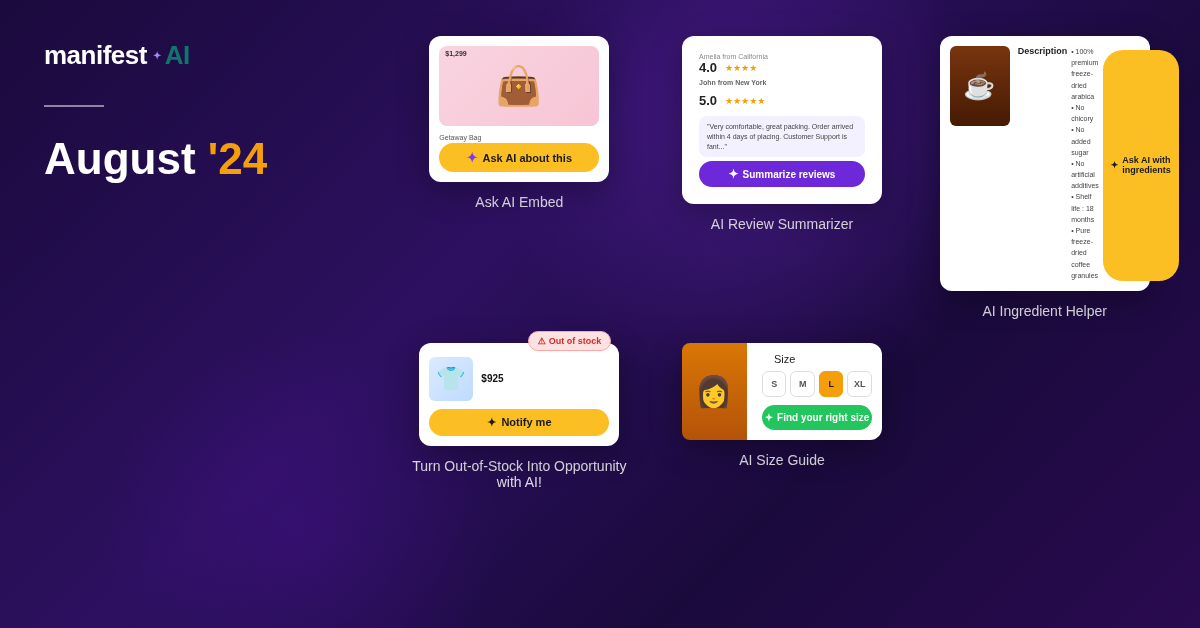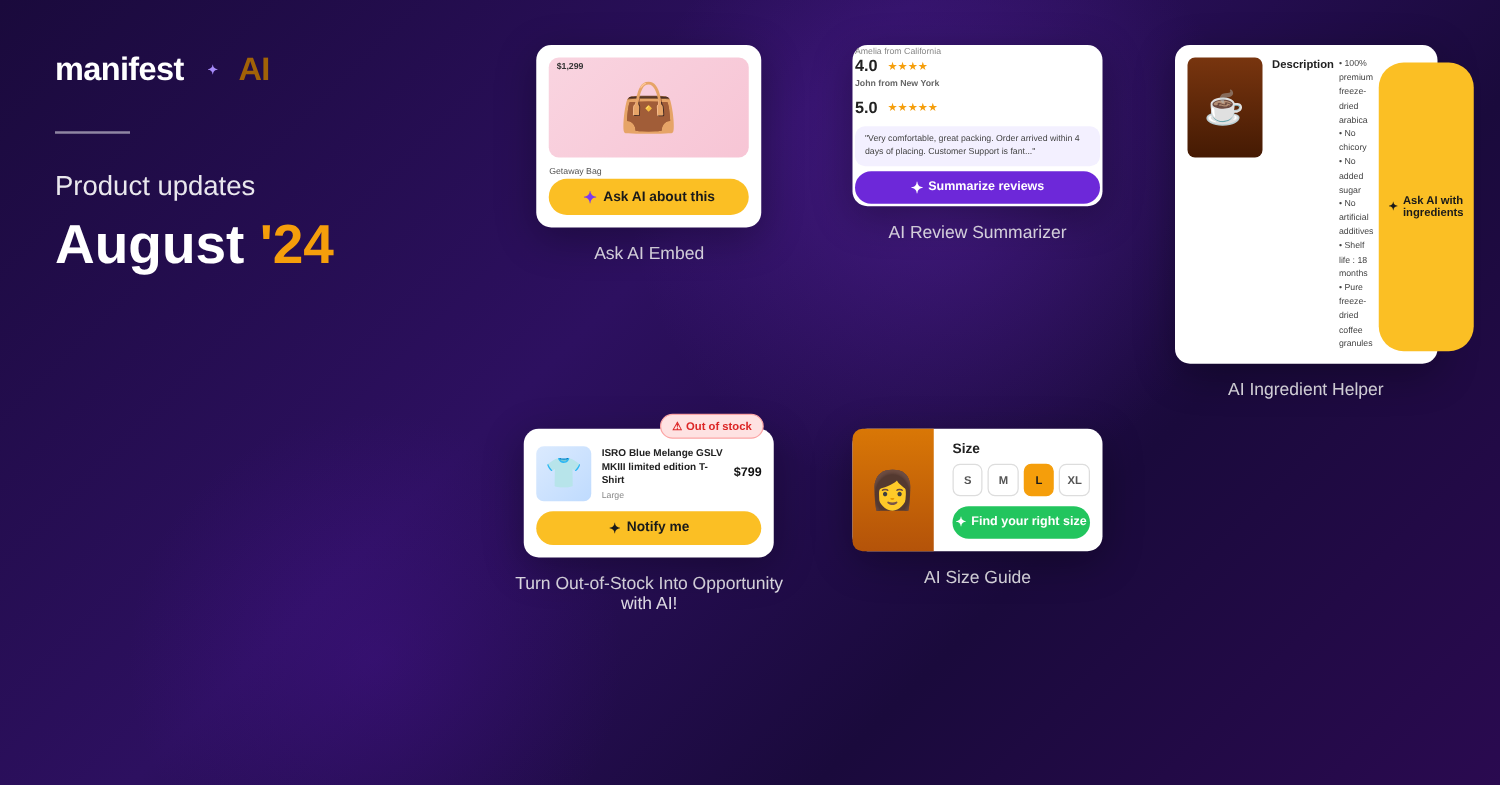--- a/index.html
+++ b/index.html
@@ -58,29 +58,29 @@
       margin-bottom: 20px;
     }
 
     .logo-text {
       font-size: 26px;
       font-weight: 700;
       color: white;
       letter-spacing: -0.5px;
       display: flex;
       align-items: center;
-      gap: 17px;
+      gap: 4px;
     }
 
     .logo-text .manifest-part {
       font-weight: 800;
     }
 
     .logo-text .ai-part {
-      color: #a16207;
+      color: #0f766e;
       font-weight: 800;
     }
 
     .logo-star {
       color: #a78bfa;
       font-size: 10px;
       margin-left: 2px;
       vertical-align: super;
     }
 
@@ -195,21 +195,21 @@
     }
 
     .ask-ai-btn .spark-icon {
       font-size: 13px;
       color: #7c3aed;
     }
 
     
     .review-card {
       width: 200px;
-      padding: 2px;
+      padding: 17px;
       font-size: 8px;
       color: #333;
     }
 
     .review-scores {
       display: flex;
       flex-direction: column;
       gap: 4px;
       margin-bottom: 8px;
     }
@@ -369,23 +369,24 @@
       justify-content: center;
       font-size: 30px;
     }
 
     .sizeguide-content {
       margin-left: 70px;
     }
 
     .size-label {
       font-size: 11px;
-      font-weight: 700;
+      font-weight: 400;
       color: #222;
       margin-bottom: 6px;
+      margin-left: 12px;
     }
 
     .size-options {
       display: flex;
       gap: 4px;
       margin-bottom: 8px;
     }
 
     .size-btn {
       width: 26px;
@@ -491,21 +492,20 @@
   <div class="left-panel">
     <div class="logo-area">
       <div class="logo-text">
         <span class="manifest-part">manifest</span>
           <span class="logo-star">✦</span>
           <span class="ai-part">AI</span>
       </div>
     </div>
     <div class="logo-divider"></div>
 
-    <div class="subtitle">Product updates</div>
     <div class="main-title">
       <span>August</span><span class="highlight"> '24</span>
     </div>
   </div>
 
   <div class="right-panel">
       <div class="feature-cell">
       <div class="card-mockup ask-ai-card">
         <div class="bag-image">
           <span class="bag-price-tag">$1,299</span>
@@ -569,25 +569,21 @@
       <div class="feature-label">AI Ingredient Helper</div>
     </div>
       <div class="feature-cell">
       <div class="card-mockup outofstock-card">
         <div class="oos-tag">
           <span>⚠</span>
           <span>Out of stock</span>
         </div>
         <div class="oos-product-row">
           <div class="oos-product-img">👕</div>
-          <div class="oos-product-info">
-            <div class="oos-product-name">ISRO Blue Melange GSLV MKIII limited edition T-Shirt</div>
-            <div class="oos-product-size">Large</div>
-          </div>
-          <div class="oos-product-price">$799</div>
+          <div class="oos-product-price">$925</div>
         </div>
         <div class="notify-btn">
           <span class="spark-icon">✦</span>
           <span>Notify me</span>
         </div>
       </div>
       <div class="feature-label">Turn Out-of-Stock Into Opportunity with AI!</div>
     </div>
       <div class="feature-cell">
       <div class="card-mockup sizeguide-card">

